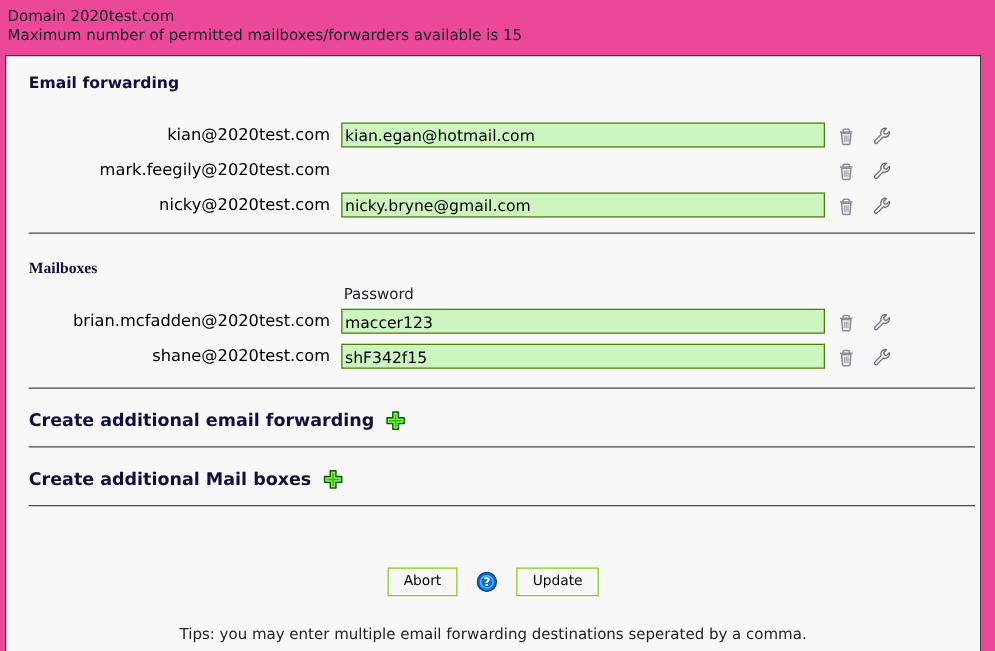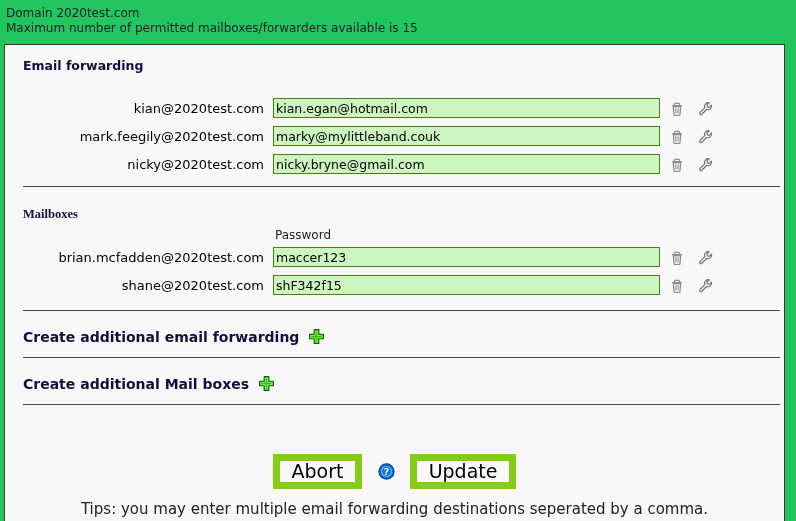--- a/index.html
+++ b/index.html
@@ -6,21 +6,21 @@
     margin: 0;
     padding: 0;
     background: #f7f7f7;
     font-family: "DejaVu Sans", "Liberation Sans", sans-serif;
   }
   #page {
     position: relative;
     width: 796px;
     height: 521px;
     overflow: hidden;
-    background: #22c55e;
+    background: #ec4899;
   }
 
   
   .header {
     position: absolute;
     left: 6px;
     top: 6px;
     width: 770px;
     color: #202030;
     font-size: 12px;
@@ -143,45 +143,45 @@
     position: absolute;
     left: 0;
     width: 100%;
     top: 409px;
     text-align: center;
   }
   .btn {
     display: inline-block;
     vertical-align: middle;
     font-family: "DejaVu Sans", "Liberation Sans", sans-serif;
-    font-size: 19px;
+    font-size: 11px;
     color: #000;
     background: #f8f8f8;
-    border: 7px solid #84cc16;
+    border: 1px solid #84cc16;
     padding: 2px 12px 3px 12px;
     cursor: pointer;
     line-height: 16px;
   }
   .help-icon {
     display: inline-block;
     vertical-align: middle;
     width: 17px;
     height: 17px;
     margin: 0 10px;
     cursor: pointer;
   }
   .help-icon svg { display: block; }
 
   .tips {
     position: absolute;
     left: 0;
     width: 100%;
     top: 455px;
     text-align: center;
-    font-size: 15px;
+    font-size: 12px;
     color: #222;
   }
 </style>
 </head>
 <body>
 
 <div id="page">
 
   <div class="header">
     <div>Domain 2020test.com</div>
@@ -207,21 +207,20 @@
         <span class="icon-btn">
           <svg width="20" height="20" viewBox="0 0 20 20">
             <path d="M13.2 3.8a3.7 3.7 0 0 0-4.4 4.9l-5 5a1.3 1.3 0 0 0 1.8 1.8l5-5a3.7 3.7 0 0 0 4.9-4.4l-2.2 2.2-1.9-.4-.4-1.9z" fill="#f0f0f4" stroke="#6f6f7c" stroke-width="1.1" stroke-linejoin="round"></path>
           </svg>
         </span>
       </div>
     </div>
 
     <div class="row" style="top:81px;">
       <div class="row-label">mark.feegily@2020test.com</div>
-      <input class="field" type="text" value="marky@mylittleband.couk" style="">
       <div class="icons">
         <span class="icon-btn">
           <svg width="20" height="20" viewBox="0 0 20 20">
             <path d="M5 6.5h10M7.5 6.5V5.2c0-.5.4-.9.9-.9h3.2c.5 0 .9.4.9.9v1.3" fill="none" stroke="#8c8c96" stroke-width="1.2"></path>
             <path d="M6.3 7.6h7.4l-.7 8.1c0 .5-.4.8-.9.8H7.9c-.5 0-.8-.3-.9-.8z" fill="#e9e9ef" stroke="#8c8c96" stroke-width="1.2"></path>
             <path d="M8.6 9.3v5M10 9.3v5M11.4 9.3v5" fill="none" stroke="#a9a9b4" stroke-width="1"></path>
           </svg>
         </span>
         <span class="icon-btn">
           <svg width="20" height="20" viewBox="0 0 20 20">

